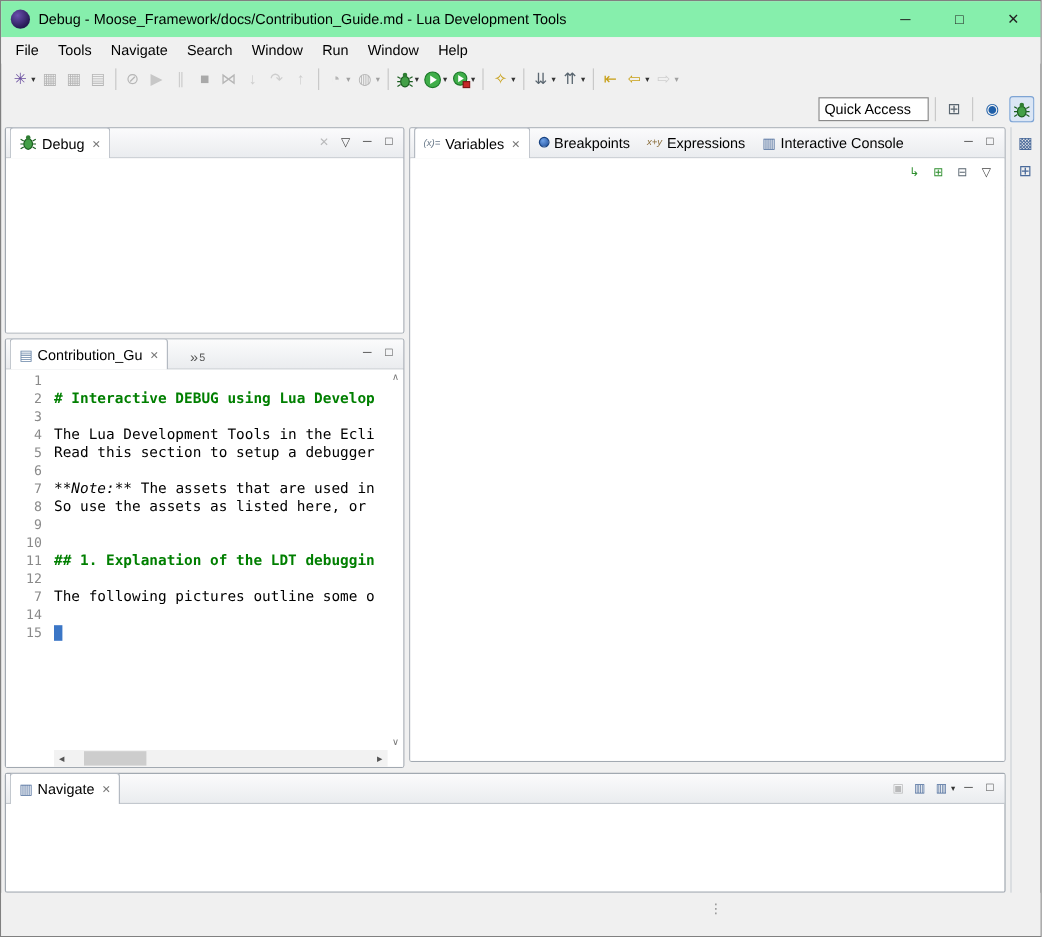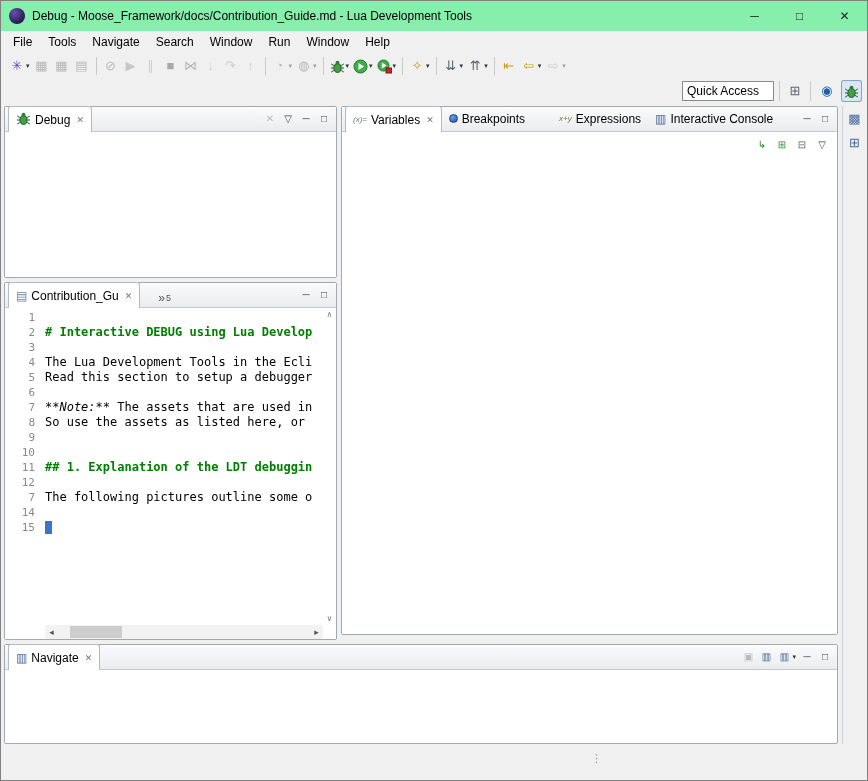--- a/index.html
+++ b/index.html
@@ -36,21 +36,21 @@
   
   .panel{position:absolute;background:#fff;border:1px solid #a2a9b1;border-radius:2px;}
   .phead{position:absolute;left:0;top:0;right:0;height:25px;background:linear-gradient(#fbfbfc,#eaecef);
     border-bottom:1px solid #c3c8ce;display:flex;align-items:flex-end;padding-left:3px;overflow:visible;}
   .pbody{position:absolute;left:0;top:25px;right:0;bottom:0;background:#fff;}
   .tab{display:flex;align-items:center;gap:4px;height:25px;padding:0 7px;white-space:nowrap;}
   .tab.selected{background:#fff;border:1px solid #b4bac2;border-bottom:none;border-radius:3px 3px 0 0;height:26px;margin-bottom:-1px;}
   .tclose{font-size:9px;color:#777;margin-left:2px;}
   .ticon{font-size:12px;line-height:12px;}
   .mini-text{font-size:8px;color:#6a7a8a;font-style:italic;}
-  .mini-text.expr{color:#8a6d3b;margin-left:20px;}
+  .mini-text.expr{color:#8a6d3b;}
   .bp-dot{width:9px;height:9px;border-radius:50%;background:radial-gradient(circle at 35% 30%,#6fa2e8,#1f4f9a);border:1px solid #16407f;}
   .head-ctrl{margin-left:auto;display:flex;align-items:center;gap:4px;padding-right:5px;height:25px;}
   .hc-btn{display:flex;align-items:center;}
   .hc-btn.disabled{opacity:.4;filter:grayscale(1);}
   .hc-glyph{font-size:10px;color:#444;width:14px;text-align:center;}
   .tab-chevron{display:flex;align-items:flex-end;margin-left:18px;padding-bottom:4px;color:#555;}
   .chev{font-size:12px;line-height:10px;}
   .chev-n{font-size:9px;margin-left:1px;}
   
   #debug-panel{left:4px;top:106px;width:333px;height:172px;}

